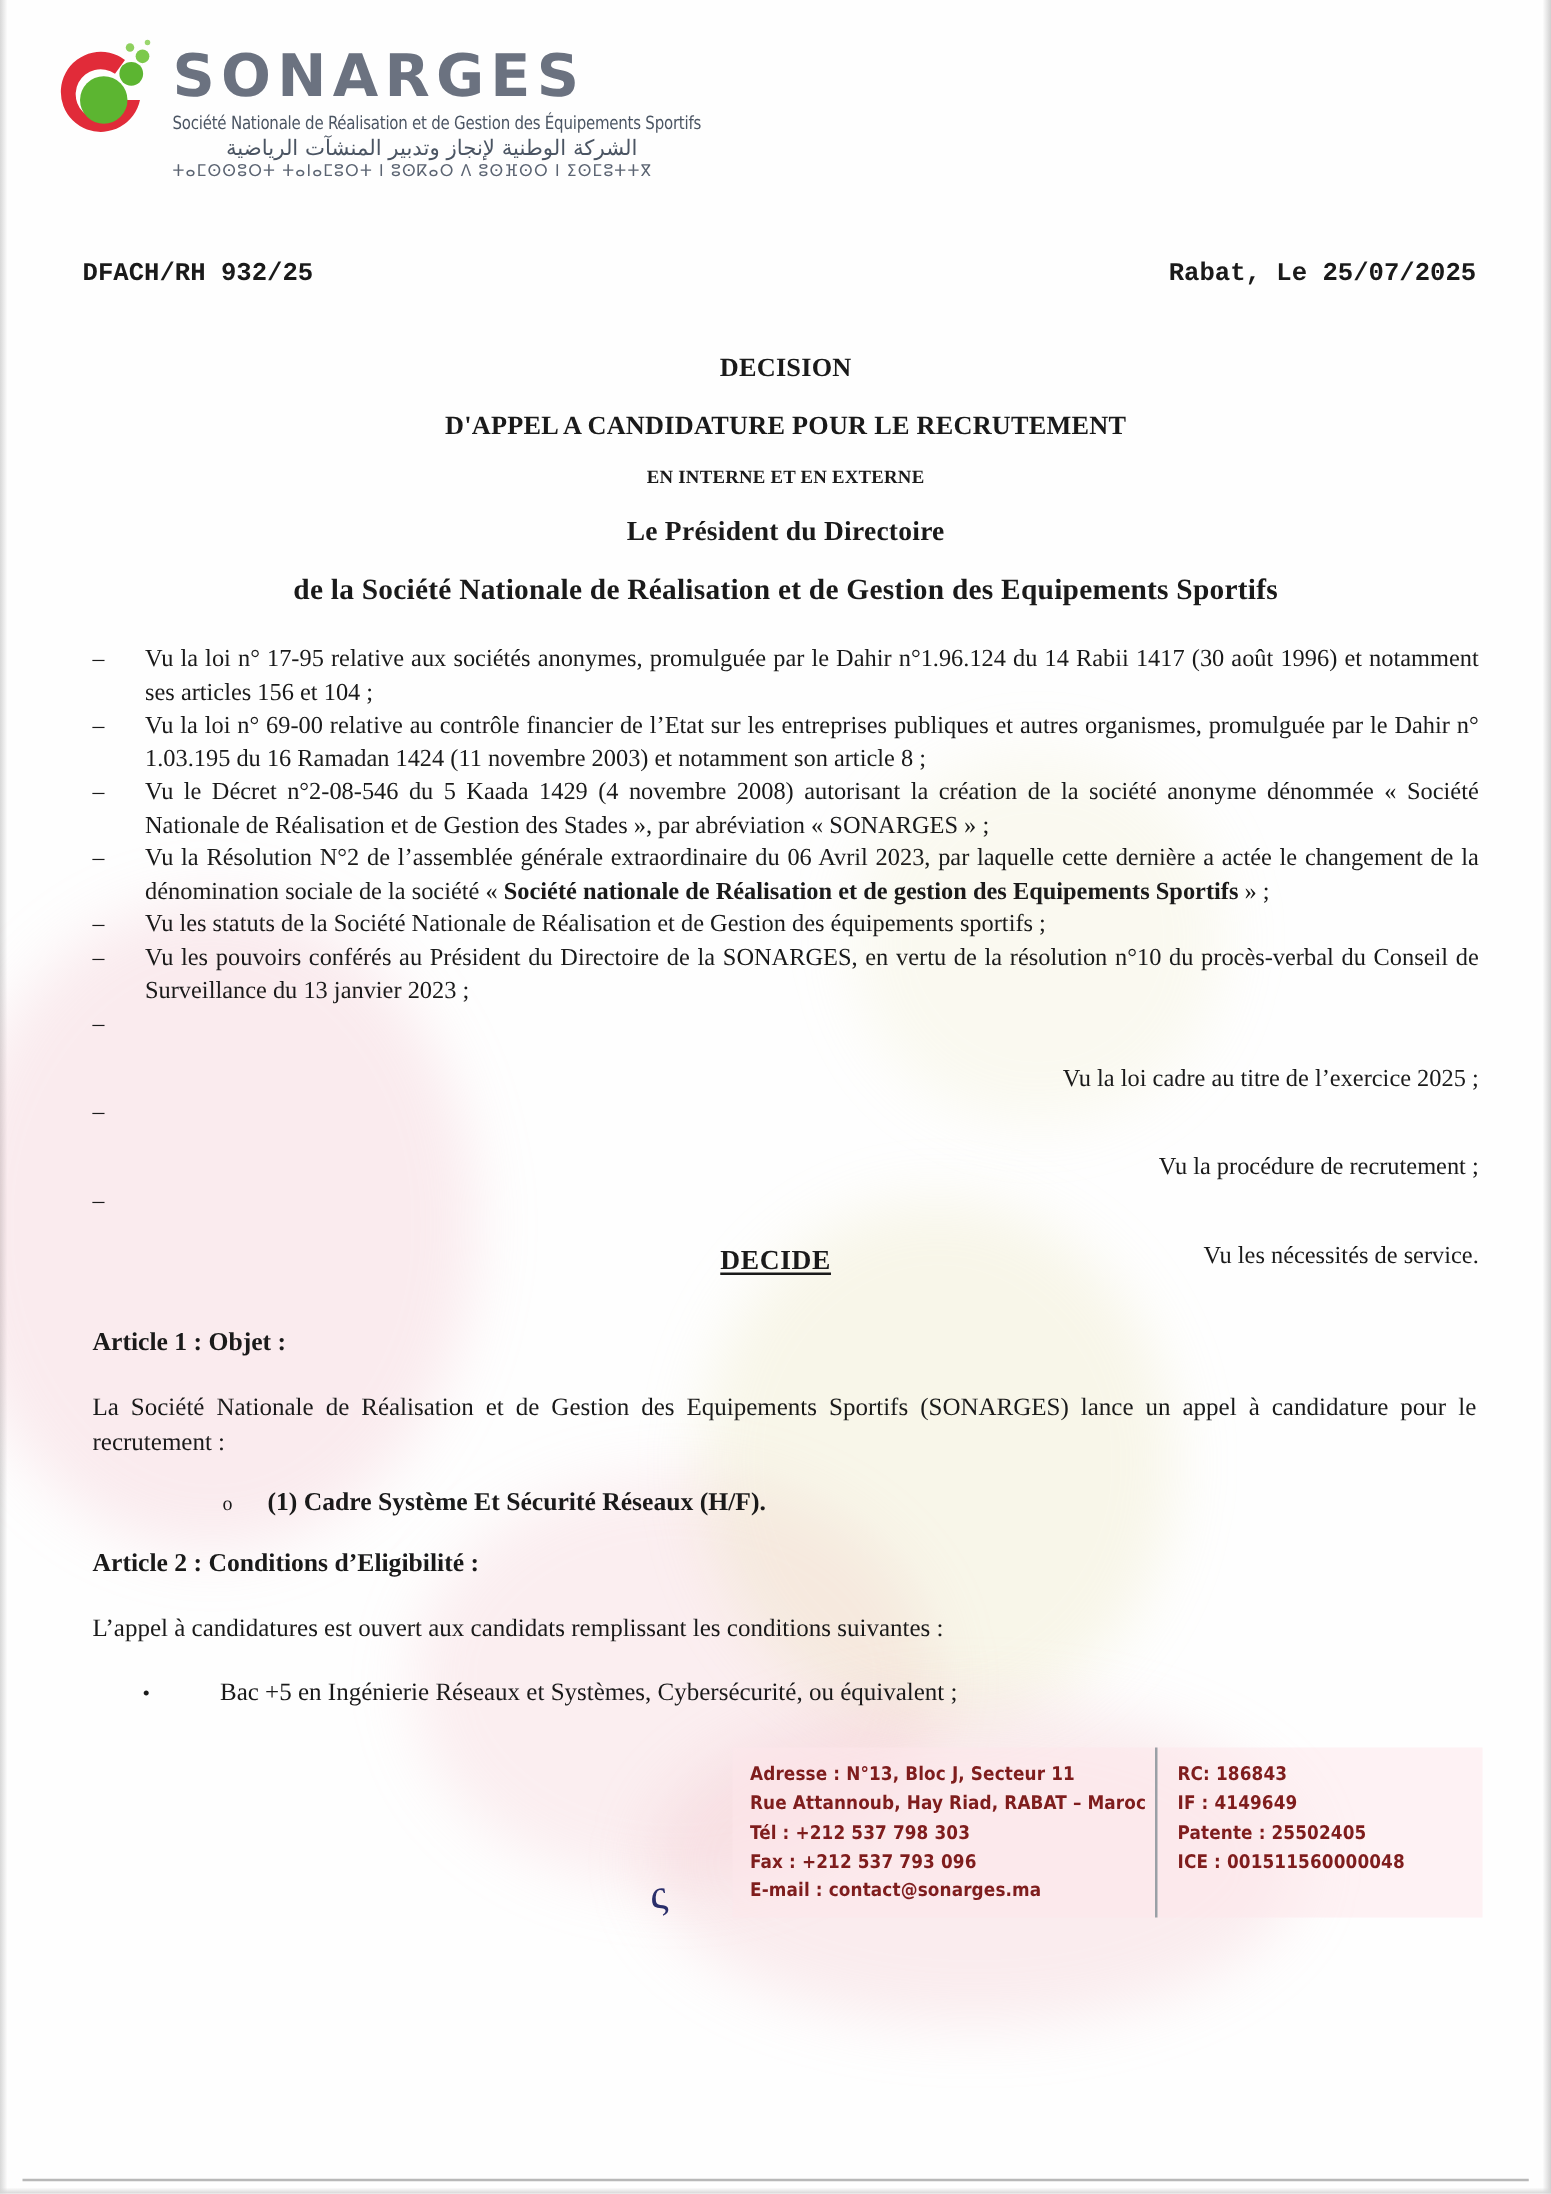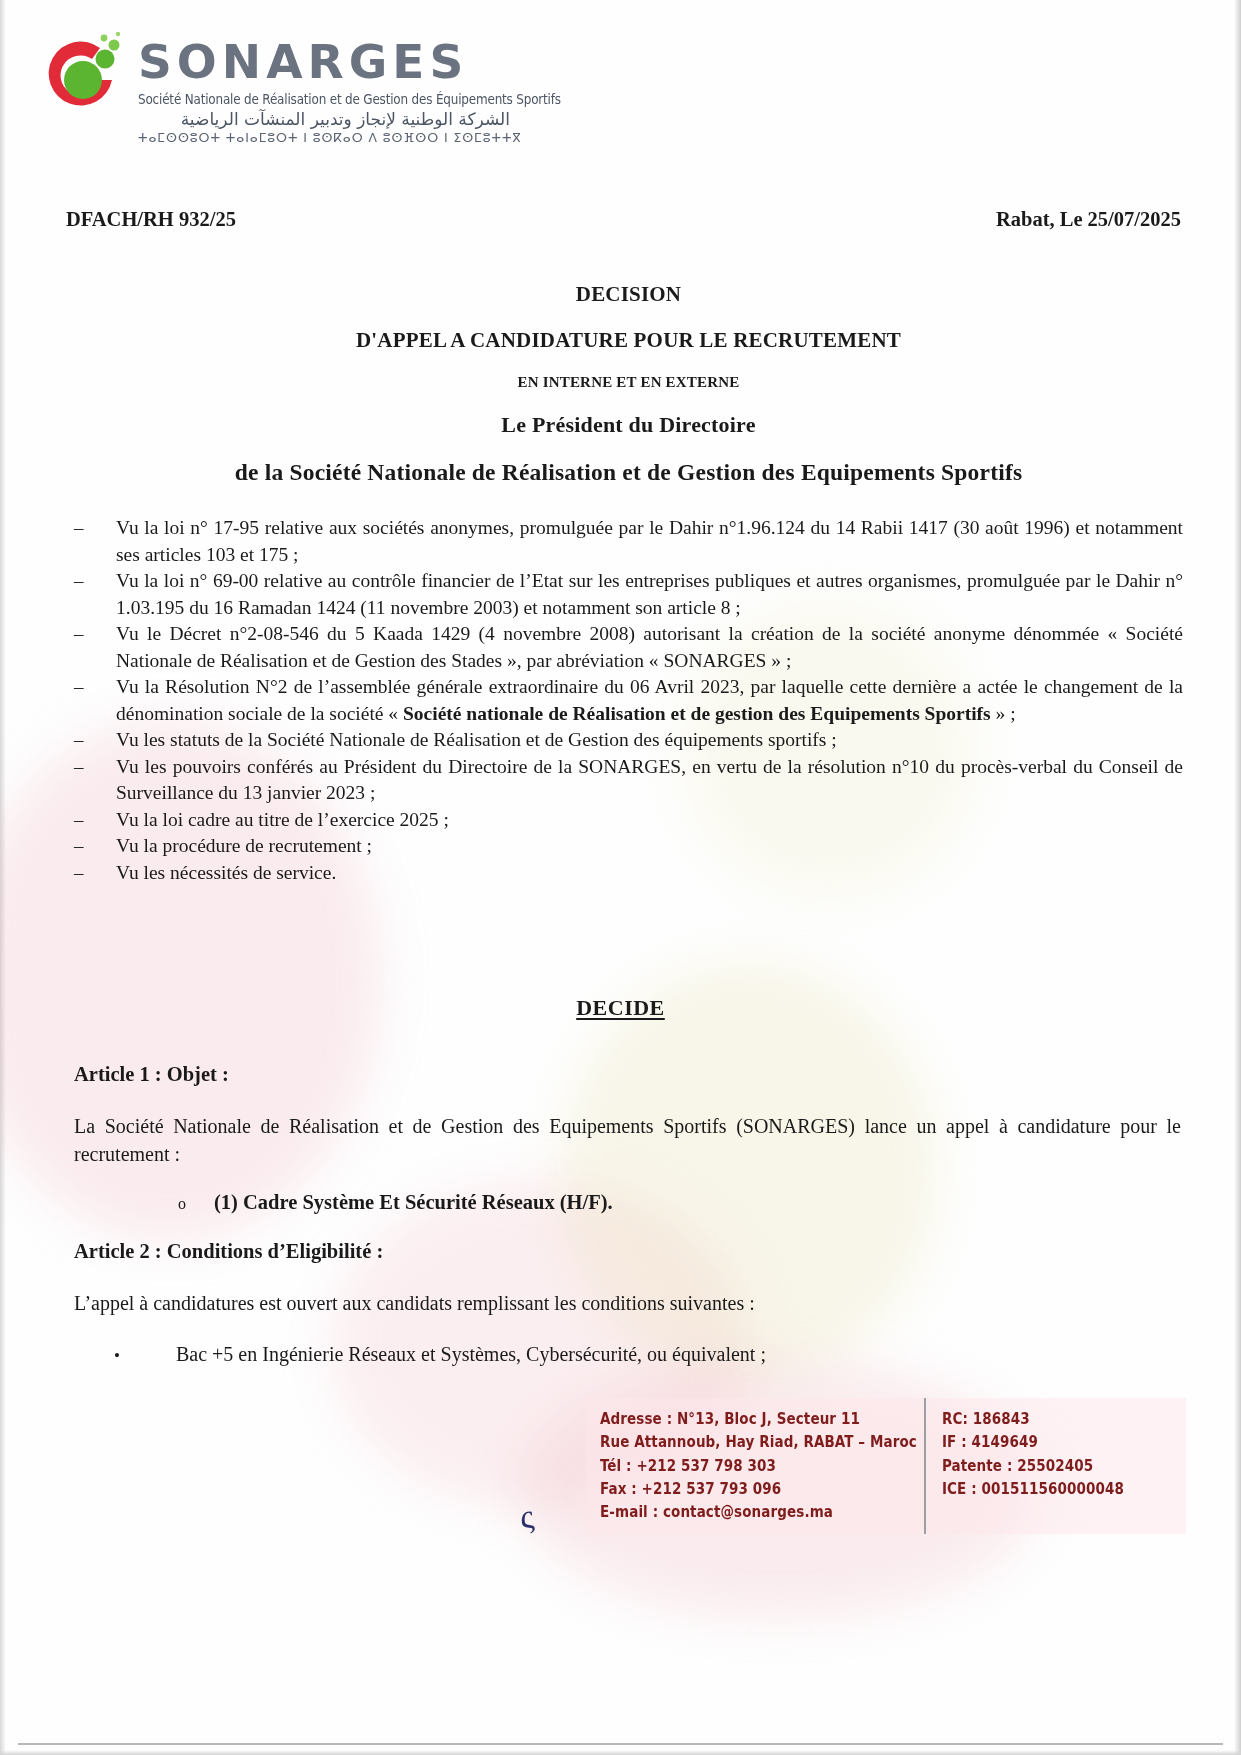--- a/index.html
+++ b/index.html
@@ -163,20 +163,21 @@
 
   
   .refline {
     position: absolute;
     left: 66px; right: 60px; top: 208px;
     display: flex;
     justify-content: space-between;
     align-items: baseline;
     font-weight: 700;
     font-size: 20.5px;
+    font-family: Liberation Mono, monospace;
   }
 
   
   .titles {
     position: absolute;
     left: 64px; right: 48px; top: 282px;
     text-align: center;
   }
   .title-line {
     font-weight: 700;
@@ -210,21 +211,21 @@
     text-align: left;
     padding-left: 8px;
     font-size: 19px;
   }
   .vu-text {
     flex: 1 1 auto;
     text-align: justify;
     text-justify: inter-word;
   }
   .vu-text b { font-weight: 700; }
-  .vu-item.single .vu-text { text-align: left; }
+  .vu-item.single .vu-text { text-align: right; margin-top: 44px; }
 
   
   .decide {
     position: absolute;
     left: 0; right: 0; top: 995px;
     text-align: center;
   }
   .decide span {
     font-weight: 700;
     font-size: 22px;
@@ -368,21 +369,21 @@
     <div class="title-line t1">DECISION</div>
     <div class="title-line t2">D'APPEL A CANDIDATURE POUR LE RECRUTEMENT</div>
     <div class="title-line t3">EN INTERNE ET EN EXTERNE</div>
     <div class="title-line t4">Le Président du Directoire</div>
     <div class="title-line t5">de la Société Nationale de Réalisation et de Gestion des Equipements Sportifs</div>
   </div>
 
   <div class="vu-list">
       <div class="vu-item">
         <span class="vu-dash">–</span>
-        <span class="vu-text">Vu la loi n° 17-95 relative aux sociétés anonymes, promulguée par le Dahir n°1.96.124 du 14 Rabii 1417 (30 août 1996) et notamment ses articles 103 et 175 ;</span>
+        <span class="vu-text">Vu la loi n° 17-95 relative aux sociétés anonymes, promulguée par le Dahir n°1.96.124 du 14 Rabii 1417 (30 août 1996) et notamment ses articles 156 et 104 ;</span>
       </div>
       <div class="vu-item">
         <span class="vu-dash">–</span>
         <span class="vu-text">Vu la loi n° 69-00 relative au contrôle financier de l’Etat sur les entreprises publiques et autres organismes, promulguée par le Dahir n° 1.03.195 du 16 Ramadan 1424 (11 novembre 2003) et notamment son article 8 ;</span>
       </div>
       <div class="vu-item">
         <span class="vu-dash">–</span>
         <span class="vu-text">Vu le Décret n°2-08-546 du 5 Kaada 1429 (4 novembre 2008) autorisant la création de la société anonyme dénommée « Société Nationale de Réalisation et de Gestion des Stades », par abréviation « SONARGES » ;</span>
       </div>
       <div class="vu-item">

